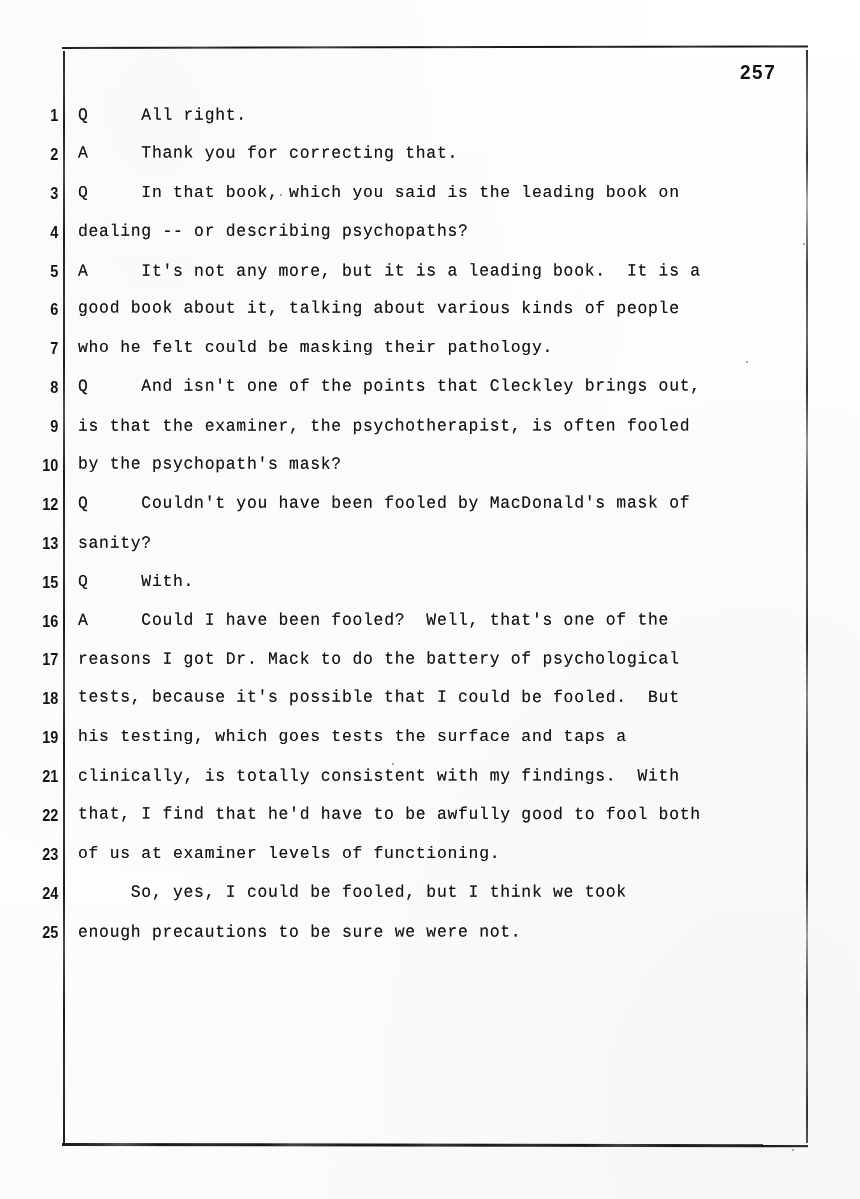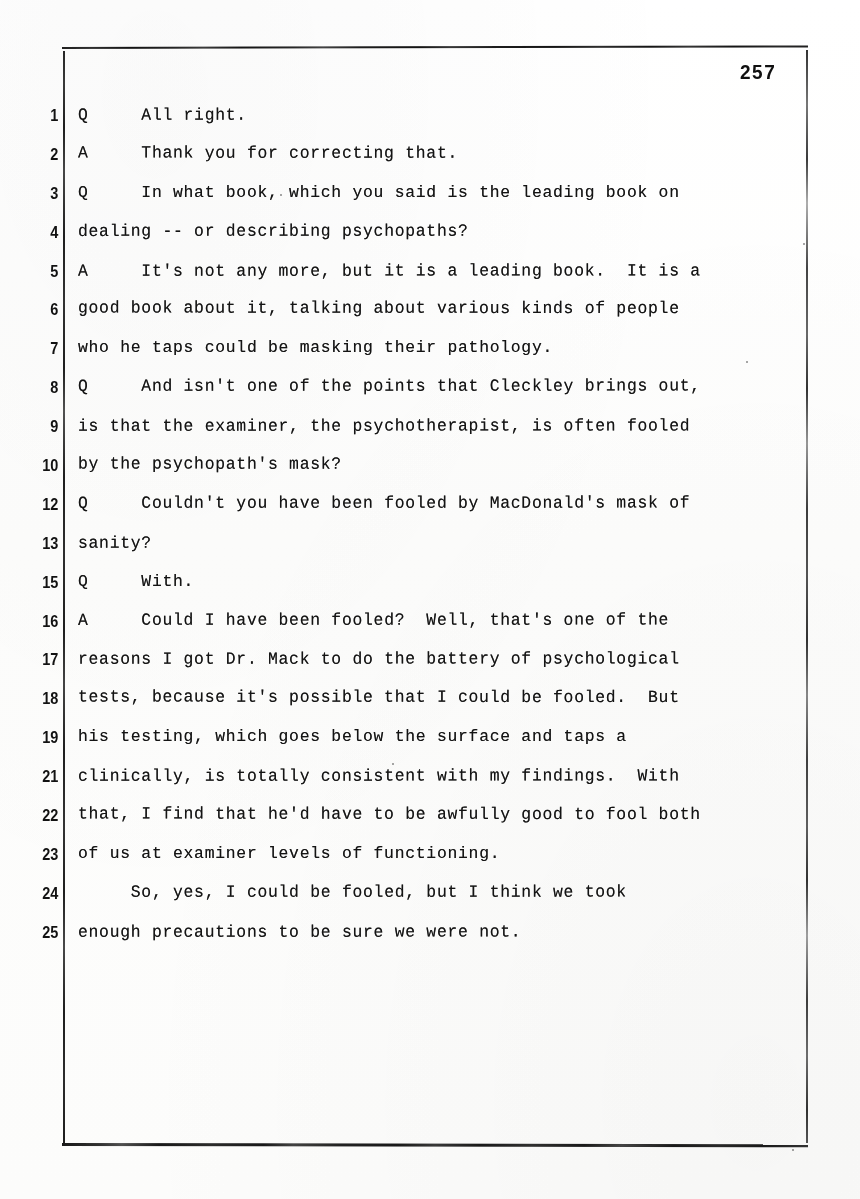--- a/index.html
+++ b/index.html
@@ -202,37 +202,37 @@
     <div class="t-line">
       <span class="line-no">1</span>
       <span class="line-text j1">Q     All right.</span>
     </div>
     <div class="t-line">
       <span class="line-no">2</span>
       <span class="line-text j2">A     Thank you for correcting that.</span>
     </div>
     <div class="t-line">
       <span class="line-no">3</span>
-      <span class="line-text j3">Q     In what book, which you said is the leading book on</span>
+      <span class="line-text j3">Q     In that book, which you said is the leading book on</span>
     </div>
     <div class="t-line">
       <span class="line-no">4</span>
       <span class="line-text j4">dealing -- or describing psychopaths?</span>
     </div>
     <div class="t-line">
       <span class="line-no">5</span>
       <span class="line-text j1">A     It's not any more, but it is a leading book.  It is a</span>
     </div>
     <div class="t-line">
       <span class="line-no">6</span>
       <span class="line-text j2">good book about it, talking about various kinds of people</span>
     </div>
     <div class="t-line">
       <span class="line-no">7</span>
-      <span class="line-text j3">who he taps could be masking their pathology.</span>
+      <span class="line-text j3">who he felt could be masking their pathology.</span>
     </div>
     <div class="t-line">
       <span class="line-no">8</span>
       <span class="line-text j4">Q     And isn't one of the points that Cleckley brings out,</span>
     </div>
     <div class="t-line">
       <span class="line-no">9</span>
       <span class="line-text j1">is that the examiner, the psychotherapist, is often fooled</span>
     </div>
     <div class="t-line">
@@ -258,21 +258,21 @@
     <div class="t-line">
       <span class="line-no">17</span>
       <span class="line-text j1">reasons I got Dr. Mack to do the battery of psychological</span>
     </div>
     <div class="t-line">
       <span class="line-no">18</span>
       <span class="line-text j2">tests, because it's possible that I could be fooled.  But</span>
     </div>
     <div class="t-line">
       <span class="line-no">19</span>
-      <span class="line-text j3">his testing, which goes below the surface and taps a</span>
+      <span class="line-text j3">his testing, which goes tests the surface and taps a</span>
     </div>
     <div class="t-line">
       <span class="line-no">21</span>
       <span class="line-text j1">clinically, is totally consistent with my findings.  With</span>
     </div>
     <div class="t-line">
       <span class="line-no">22</span>
       <span class="line-text j2">that, I find that he'd have to be awfully good to fool both</span>
     </div>
     <div class="t-line">

